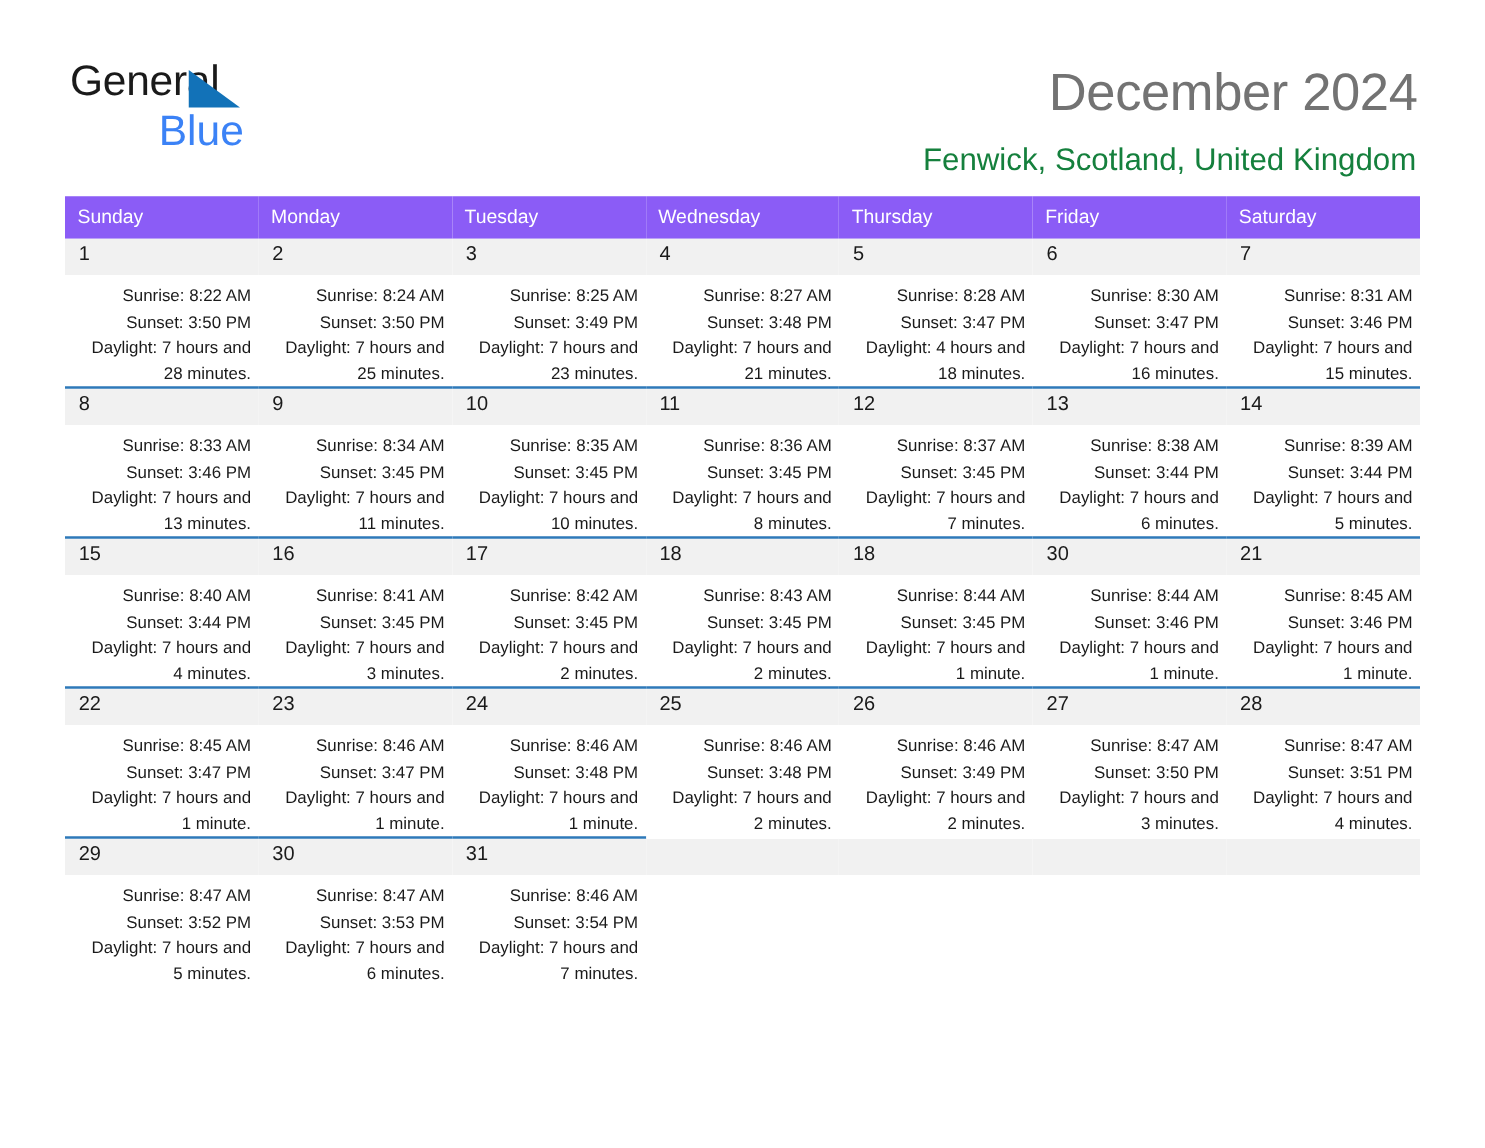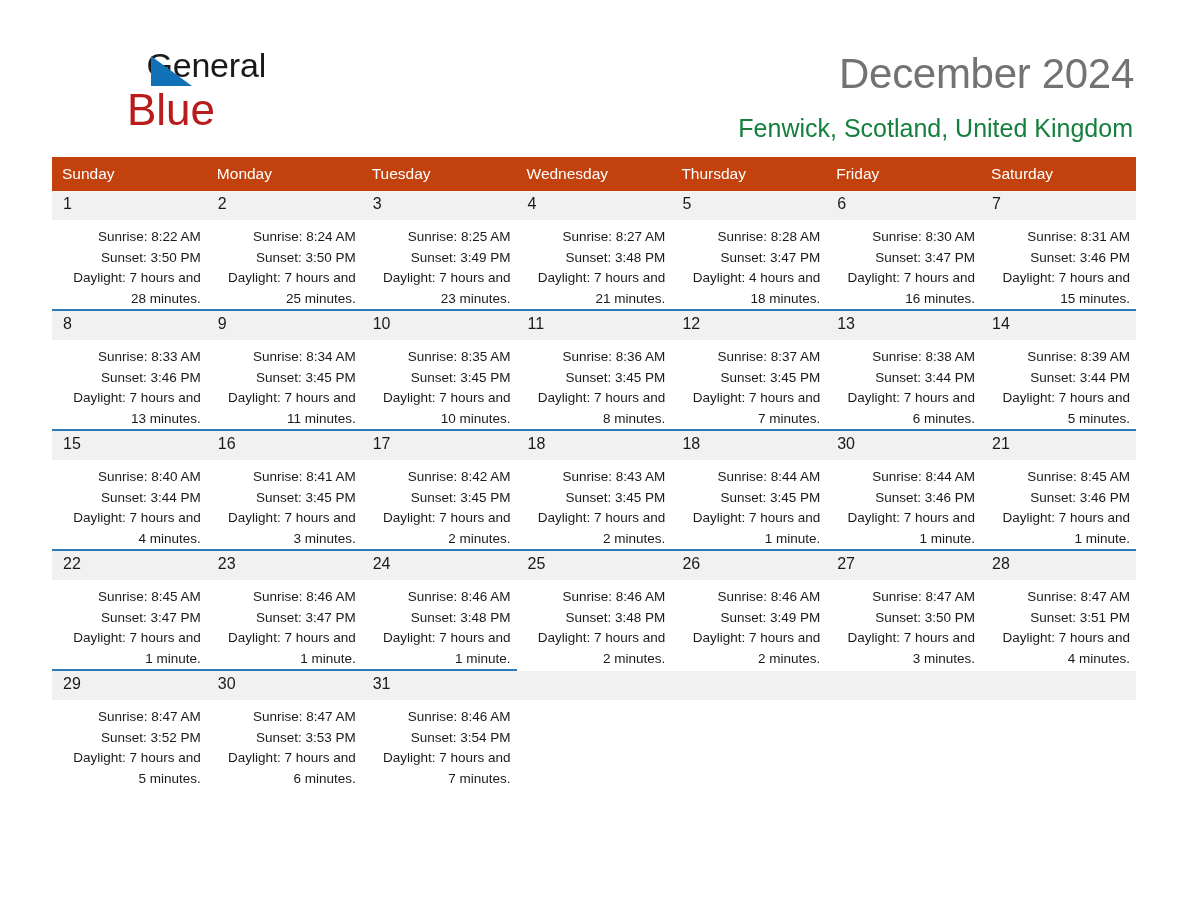--- a/index.html
+++ b/index.html
@@ -38,37 +38,36 @@
     user-select: none;
   }
   .logo-row1 {
     position: relative;
     display: block;
     font-size: 34px;
     letter-spacing: -0.2px;
     color: #1a1a1a;
     font-weight: 400;
     height: 38px;
-    text-align: right;
   }
   .logo-tri {
     position: absolute;
     left: 95px;
     top: 8px;
     width: 0;
     height: 0;
     border-left: 41px solid #1272b8;
     border-top: 30px solid transparent;
   }
   .logo-row2 {
     display: block;
     margin-top: 2px;
     margin-left: 71px;
-    font-size: 44px;
-    color: #b91c1c;
+    font-size: 34px;
+    color: #3b82f6;
     font-weight: 400;
   }
   .title {
     position: absolute;
     right: 54px;
     top: 50px;
     font-size: 42px;
     font-weight: 400;
     color: #737373;
     letter-spacing: -0.3px;
@@ -87,21 +86,21 @@
   
   .calendar {
     position: absolute;
     left: 52px;
     top: 157px;
     width: 1084px;
     border-collapse: collapse;
     table-layout: fixed;
   }
   .calendar th {
-    background: #c2410c;
+    background: #8b5cf6;
     color: #ffffff;
     font-size: 15.5px;
     font-weight: 400;
     text-align: left;
     padding: 8px 0 8px 10px;
     height: 16px;
     border: none;
   }
   .calendar td {
     vertical-align: top;

